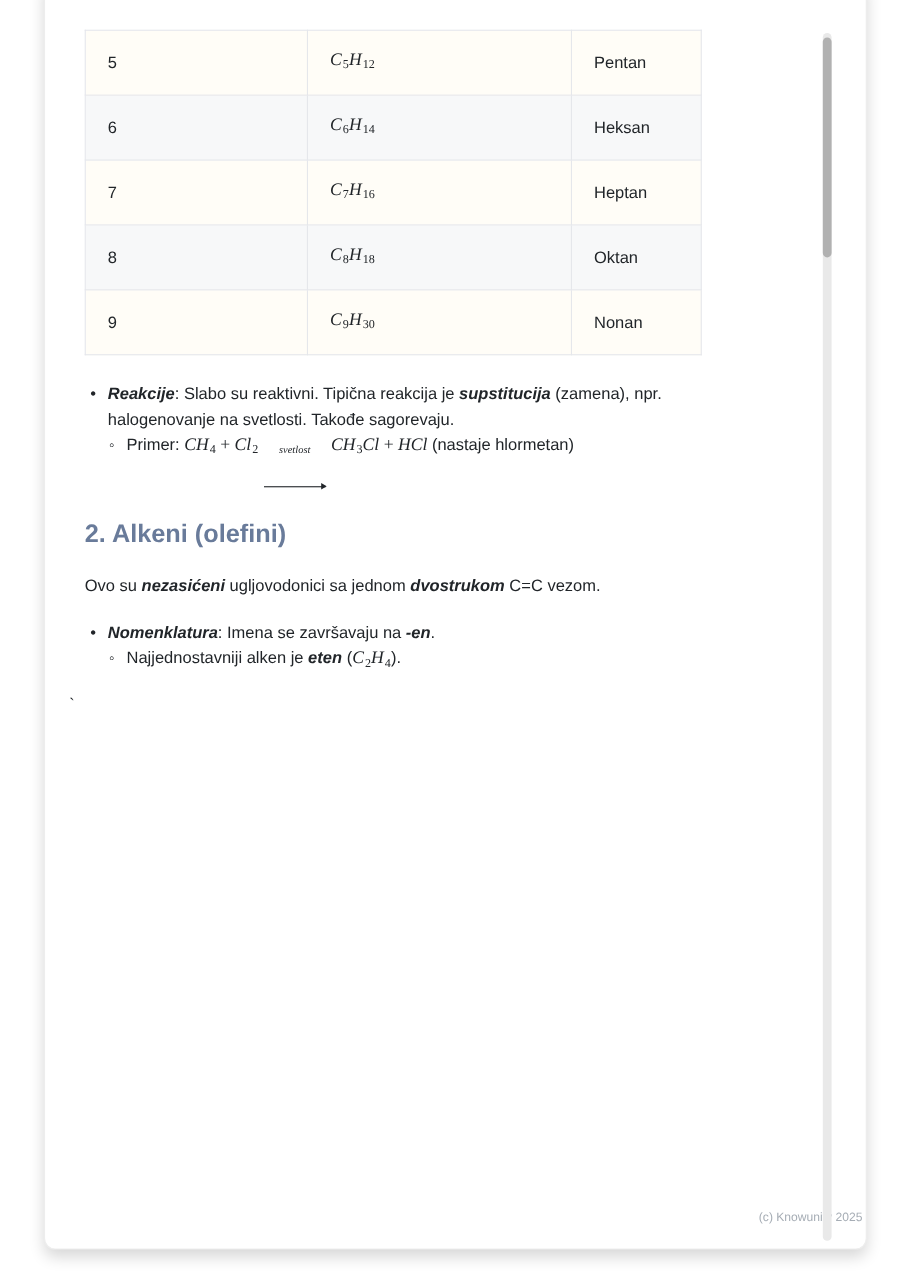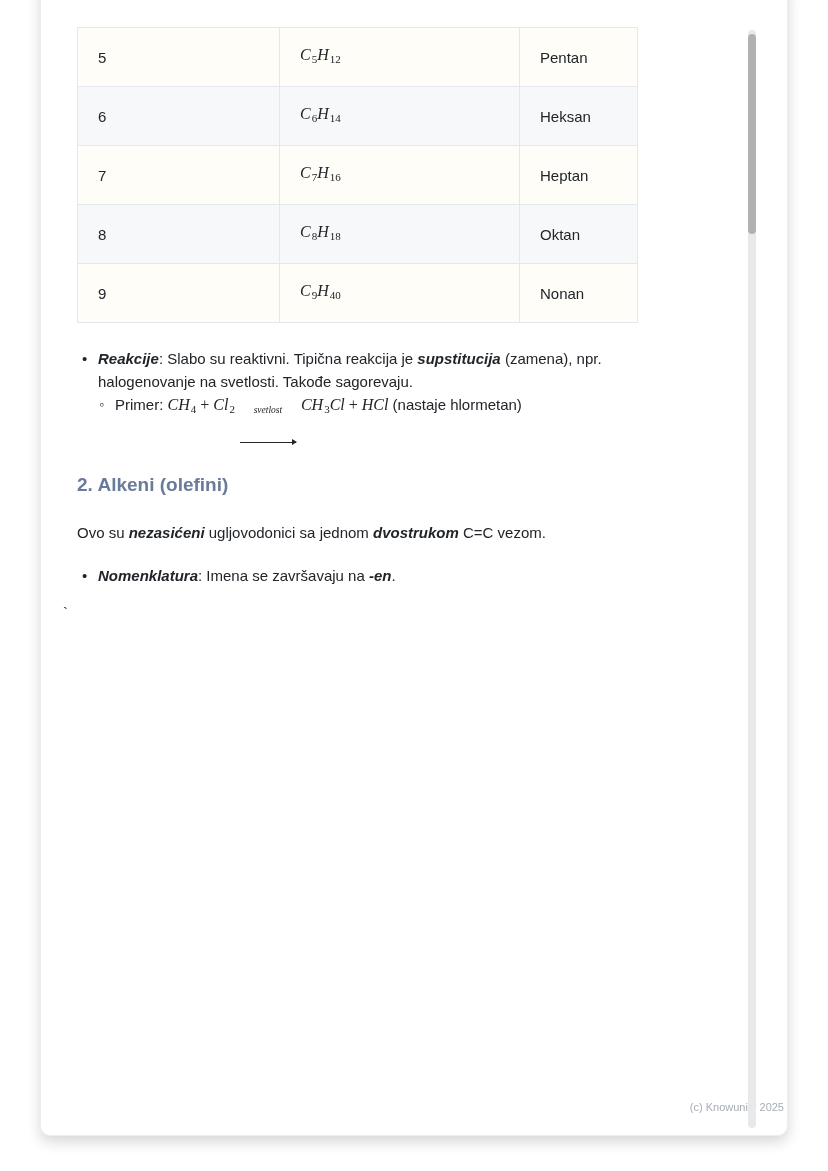--- a/index.html
+++ b/index.html
@@ -49,21 +49,21 @@
   
   ul { list-style:none; }
   .blist { margin:24px 0 0 4px; width:574px; }
   .bitem { position:relative; padding-left:17px; margin-bottom:12px; line-height:23px; }
   .bitem::before { content:"\2022"; position:absolute; left:1px; top:0; }
   .sublist { }
   .subitem { position:relative; padding-left:17px; margin-bottom:10px; line-height:23px; }
   .subitem::before { content:"\25E6"; position:absolute; left:1px; top:0; font-size:14px; }
   b { font-weight:700;font-style:italic; }
   
-  h2.sec { margin:30px 0 0 0; font-size:19px; font-weight:600; color:#697b9a; line-height:24px; }
+  h2.sec { margin:30px 0 0 0; font-size:23px; font-weight:600; color:#697b9a; line-height:24px; }
   p.intro { margin-top:24px; line-height:23px; }
   p.stray { margin:14px 0 0 -14px; line-height:23px; }
   
   .footer-copy {
     position:absolute; right:3px; bottom:22px;
     font-size:11px; color:#a6adb5;
   }
   
   .scrollbar-track {
     position:absolute; left:748px; top:30px;
@@ -103,21 +103,21 @@
         <td><span class="math"><span>C</span><sub>7</sub><span>H</span><sub>16</sub></span></td>
         <td>Heptan</td>
       </tr>
       <tr>
         <td>8</td>
         <td><span class="math"><span>C</span><sub>8</sub><span>H</span><sub>18</sub></span></td>
         <td>Oktan</td>
       </tr>
       <tr>
         <td>9</td>
-        <td><span class="math"><span>C</span><sub>9</sub><span>H</span><sub>40</sub></span></td>
+        <td><span class="math"><span>C</span><sub>9</sub><span>H</span><sub>30</sub></span></td>
         <td>Nonan</td>
       </tr>
     </tbody>
   </table>
 
   <ul class="blist">
     <li class="bitem">
       <b>Reakcije</b><span>: Slabo su reaktivni. Tipična reakcija je </span><b>supstitucija</b><span> (zamena), npr. halogenovanje na svetlosti. Takođe sagorevaju.</span>
       <ul class="sublist">
         <li class="subitem">
@@ -131,20 +131,23 @@
   </ul>
 
   <h2 class="sec">2. Alkeni (olefini)</h2>
 
   <p class="intro"><span>Ovo su </span><b>nezasićeni</b><span> ugljovodonici sa jednom </span><b>dvostrukom</b><span> C=C vezom.</span></p>
 
   <ul class="blist" style="margin-top:20px;">
     <li class="bitem">
       <b>Nomenklatura</b><span>: Imena se završavaju na </span><b>-en</b><span>.</span>
       <ul class="sublist">
+        <li class="subitem">
+          <span>Najjednostavniji alken je </span><b>eten</b><span> (</span><span class="math"><span>C</span><sub>2</sub><span>H</span><sub>4</sub></span><span>).</span>
+        </li>
       </ul>
     </li>
   </ul>
 
   <p class="stray">`</p>
 
   <div class="footer-copy">(c) Knowunity 2025</div>
 </div>
 
 <div class="scrollbar-track">

